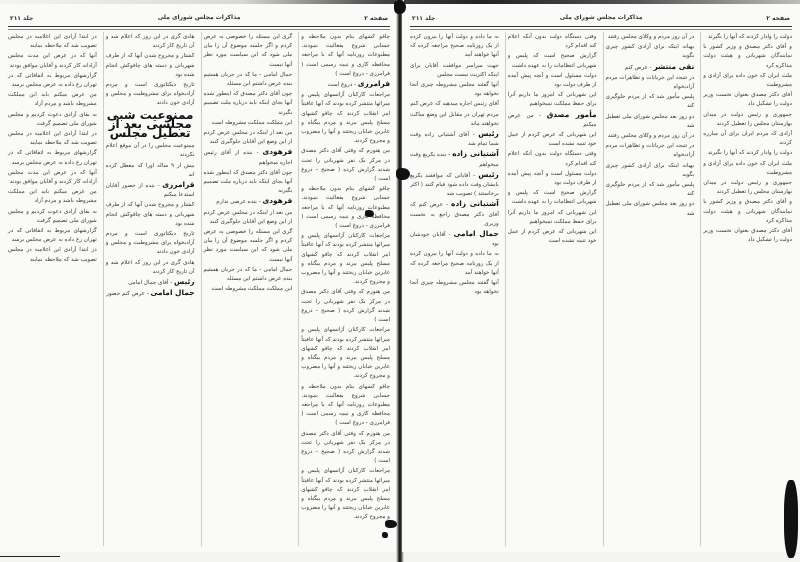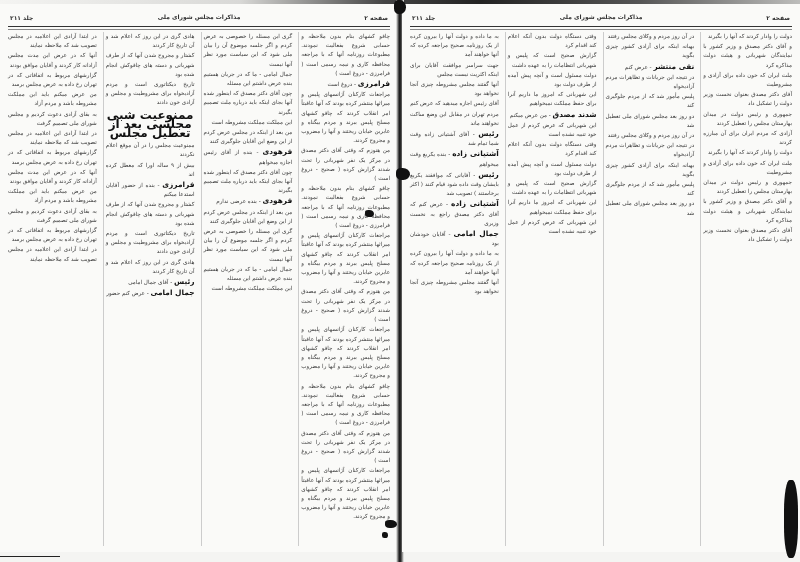--- a/index.html
+++ b/index.html
@@ -137,21 +137,21 @@
       <p>بهبانه اینکه برای آزادی کشور چیزی بگوید</p>
       <p>پلیس مأمور شد که از مردم جلوگیری کند</p>
       <p>دو روز بعد مجلس شورای ملی تعطیل شد</p>
     </div>
 
     <div class="col">
       <p>وقتی دستگاه دولت بدون آنکه اعلام کند اقدام کرد</p>
       <p>گزارش صحیح است که پلیس و شهربانی انتظامات را به عهده داشت</p>
       <p>دولت مسئول است و آنچه پیش آمده از طرف دولت بود</p>
       <p>این شهربانی که امروز ما داریم آنرا برای حفظ مملکت نمیخواهیم</p>
-      <p><span class="speaker">شدند مصدق</span> - <span>من عرض میکنم</span></p>
+      <p><span class="speaker">مأمور مصدق</span> - <span>من عرض میکنم</span></p>
       <p>این شهربانی که عرض کردم از عمل خود تنبیه نشده است</p>
       <p>وقتی دستگاه دولت بدون آنکه اعلام کند اقدام کرد</p>
       <p>دولت مسئول است و آنچه پیش آمده از طرف دولت بود</p>
       <p>گزارش صحیح است که پلیس و شهربانی انتظامات را به عهده داشت</p>
       <p>این شهربانی که امروز ما داریم آنرا برای حفظ مملکت نمیخواهیم</p>
       <p>این شهربانی که عرض کردم از عمل خود تنبیه نشده است</p>
     </div>
 
     <div class="col">
       <p>به ما داده و دولت آنها را بیرون کرده از یک روزنامه صحیح مراجعه کرده که آنها خواهند آمد</p>

